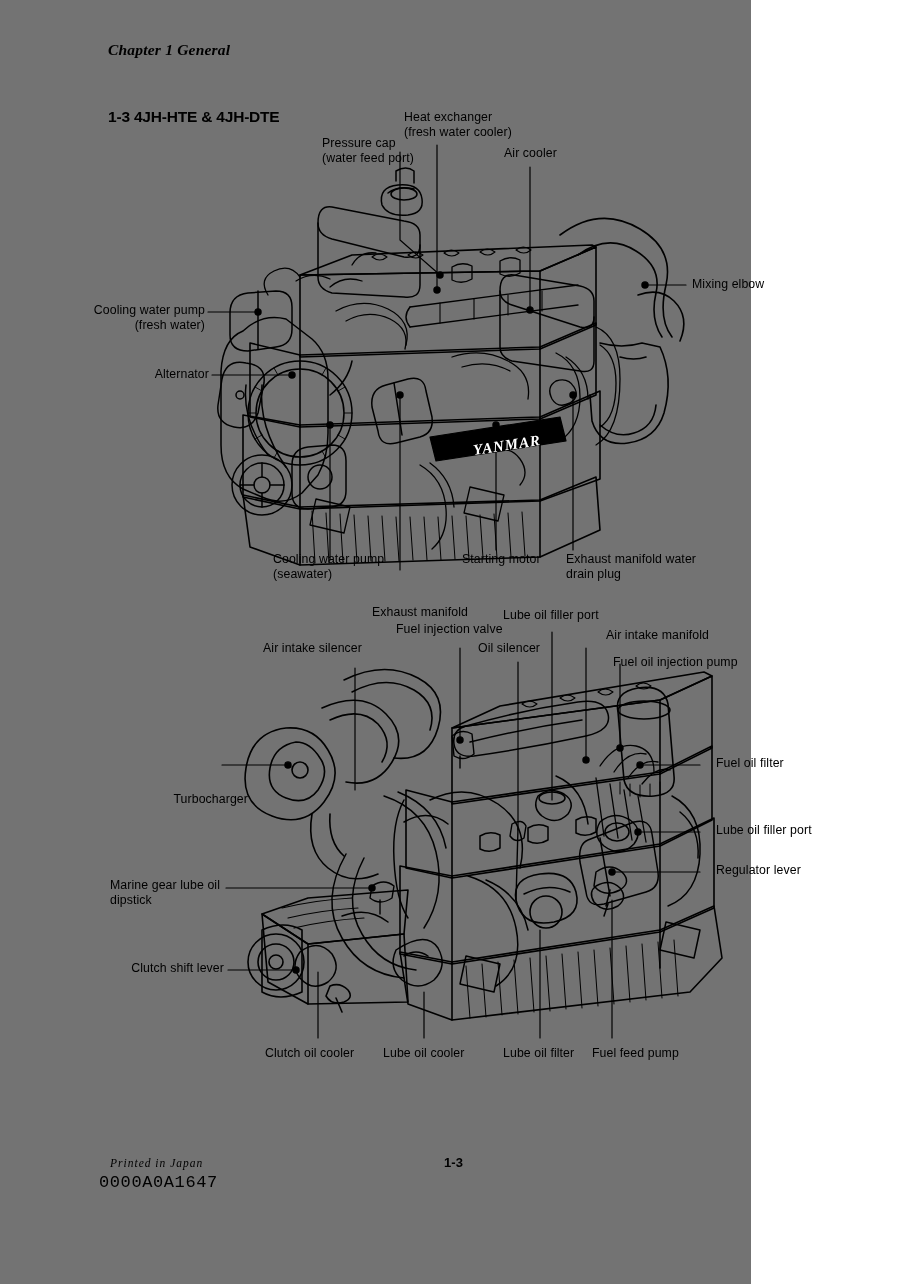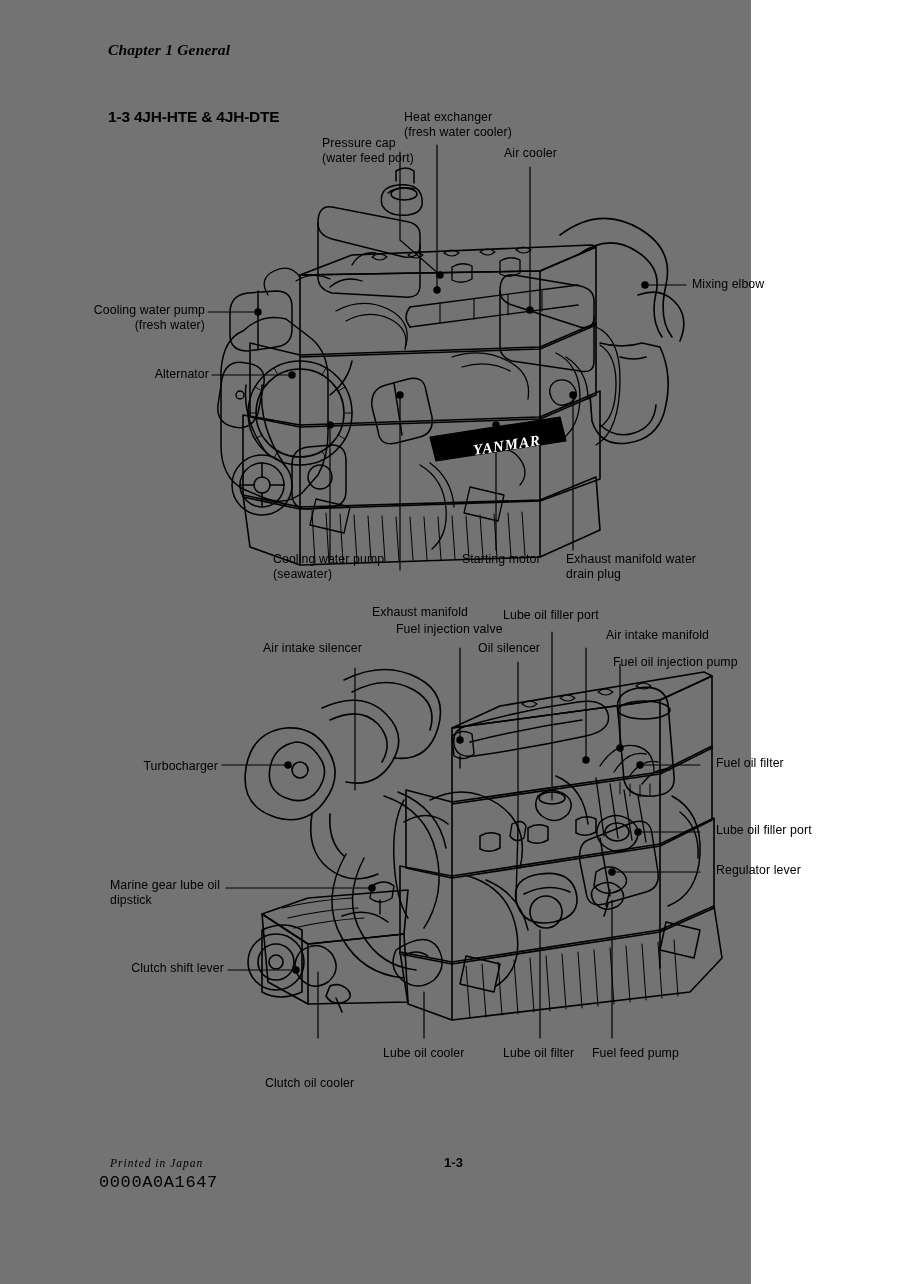--- a/index.html
+++ b/index.html
@@ -519,28 +519,28 @@
       </g>
     </svg>
   </div>
 
   <div class="lbl" style="left:263px;top:641px;">Air intake silencer</div>
   <div class="lbl" style="left:372px;top:622px;margin-left:24px;">Fuel injection valve</div>
   <div class="lbl" style="left:478px;top:641px;">Oil silencer</div>
   <div class="lbl" style="left:503px;top:608px;">Lube oil filler port</div>
   <div class="lbl" style="left:566px;top:628px;margin-left:40px;">Air intake manifold</div>
   <div class="lbl" style="left:613px;top:655px;">Fuel oil injection pump</div>
-  <div class="lbl r" style="left:0px;top:759px;width:218px;">Turbocharger</div>
+  <div class="lbl r" style="left:0px;top:792px;width:218px;padding-left:30px;">Turbocharger</div>
   <div class="lbl" style="left:110px;top:878px;">Marine gear lube oil
 dipstick</div>
   <div class="lbl r" style="left:0px;top:961px;width:224px;">Clutch shift lever</div>
   <div class="lbl" style="left:716px;top:756px;">Fuel oil filter</div>
   <div class="lbl" style="left:716px;top:823px;">Lube oil filler port</div>
   <div class="lbl" style="left:716px;top:863px;">Regulator lever</div>
-  <div class="lbl" style="left:265px;top:1046px;margin-top:30px;">Clutch oil cooler</div>
+  <div class="lbl" style="left:265px;top:1046px;">Clutch oil cooler</div>
   <div class="lbl" style="left:383px;top:1046px;">Lube oil cooler</div>
   <div class="lbl" style="left:503px;top:1046px;">Lube oil filter</div>
   <div class="lbl" style="left:592px;top:1046px;">Fuel feed pump</div>
 
   <div class="foot-pij">Printed in Japan</div>
   <div class="foot-code">0000A0A1647</div>
   <div class="foot-pg">1-3</div>
 
 </div>
 

